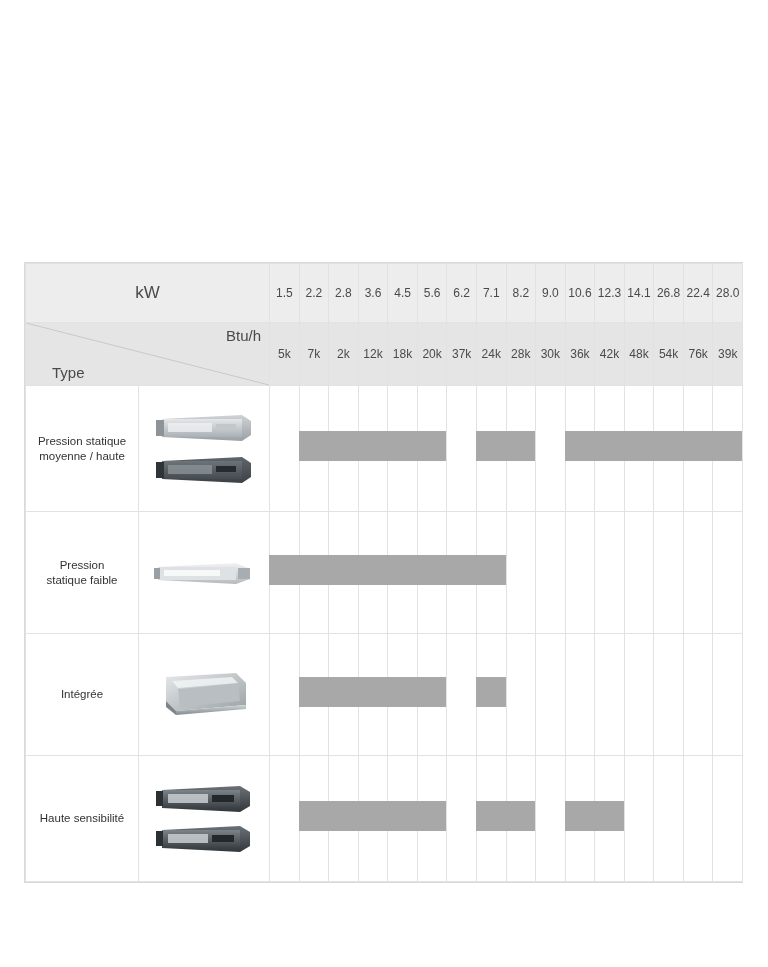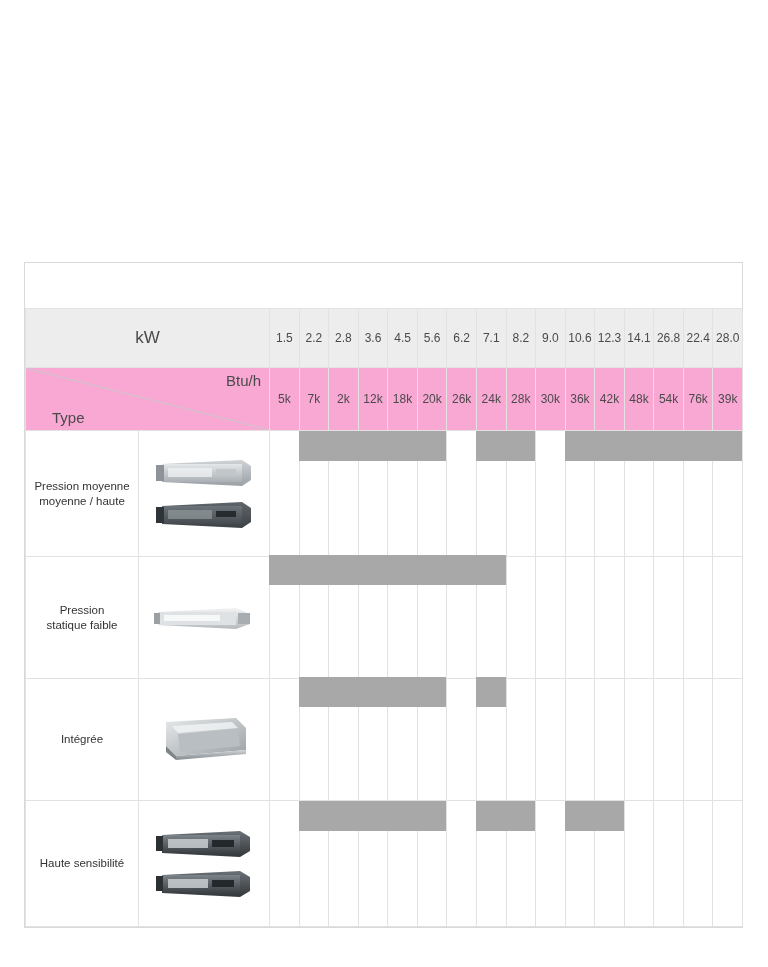--- a/index.html
+++ b/index.html
@@ -21,42 +21,41 @@
     left: 24px;
     top: 262px;
     width: 719px;
     border: 1px solid #d9d9d9;
     box-sizing: border-box;
   }
   table.capacity {
     border-collapse: collapse;
     width: 100%;
     table-layout: fixed;
-    margin-top: 45px;
   }
   table.capacity td {
     border: 1px solid #e2e2e2;
     padding: 0;
     vertical-align: middle;
     text-align: center;
   }
   
   .hdr-row td {
     background: #ededed;
     height: 58px;
     font-size: 12px;
     color: #4a4a4a;
   }
   .hdr-kw-label {
     font-size: 17px;
     color: #4a4a4a;
     font-weight: normal;
   }
   .hdr-row2 td {
-    background: #f9a8d4;
+    background: #e5e5e5;
     height: 62px;
     font-size: 12px;
     color: #4a4a4a;
   }
   .type-cell {
     position: relative;
   }
   .type-diag {
     position: relative;
     width: 100%;
@@ -176,34 +175,34 @@
                 <span class="diag-btu">Btu/h</span>
                 <span class="diag-type">Type</span>
               </div>
             </td>
             <td><span>5k</span></td>
             <td><span>7k</span></td>
             <td><span>2k</span></td>
             <td><span>12k</span></td>
             <td><span>18k</span></td>
             <td><span>20k</span></td>
-            <td><span>26k</span></td>
+            <td><span>37k</span></td>
             <td><span>24k</span></td>
             <td><span>28k</span></td>
             <td><span>30k</span></td>
             <td><span>36k</span></td>
             <td><span>42k</span></td>
             <td><span>48k</span></td>
             <td><span>54k</span></td>
             <td><span>76k</span></td>
             <td><span>39k</span></td>
           </tr>
           <tr class="data-row" style="height:126px">
             <td class="rowlabel">
-              <div>Pression moyenne</div>
+              <div>Pression statique</div>
               <div>moyenne / haute</div>
             </td>
             <td class="imgcell">
               <div class="prodimgs">
                 <div>
                   <svg class="unit-svg" width="96" height="34" viewBox="0 0 96 34">
                     <defs>
                       <linearGradient id="gL1" x1="0" y1="0" x2="0" y2="1">
                         <stop offset="0" stop-color="#cfd3d6"></stop>
                         <stop offset="1" stop-color="#9aa0a5"></stop>

